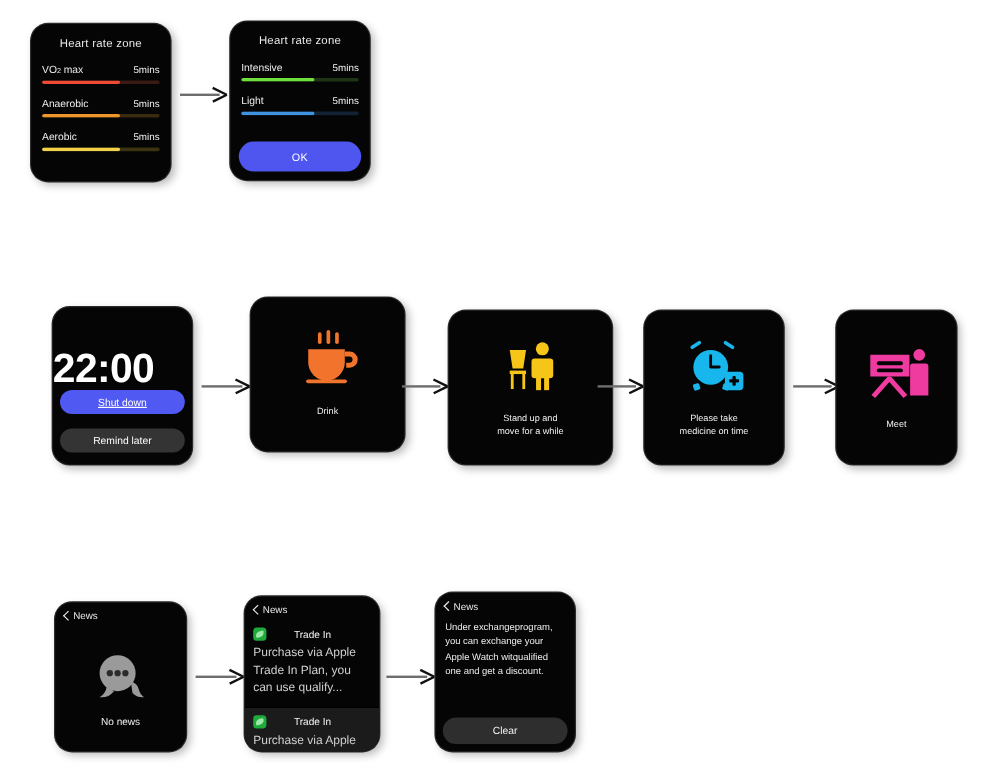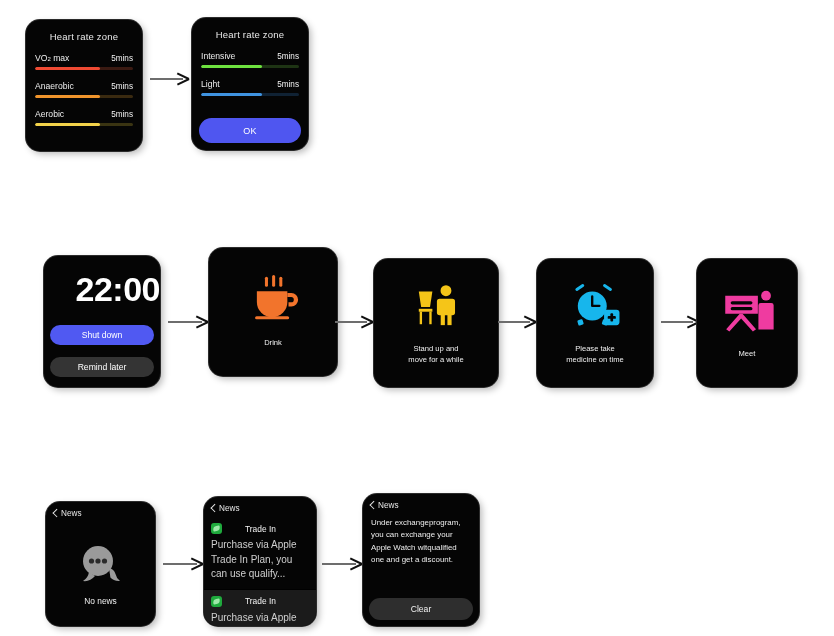--- a/index.html
+++ b/index.html
@@ -57,22 +57,22 @@
 
   
   .ok-btn{
     position:absolute;left:7px;right:7px;bottom:7px;height:25px;
     border-radius:13px;display:flex;align-items:center;justify-content:center;
     font-size:9px;color:#ffffff;letter-spacing:.3px;
   }
 
   
   .alarm-time{
-    text-align:right;font-size:34px;font-weight:bold;color:#ffffff;
-    letter-spacing:-0.5px;padding-top:16px;line-height:1;
+    text-align:left;font-size:34px;font-weight:bold;color:#ffffff;
+    letter-spacing:-0.5px;padding-top:34px;line-height:1;
   }
   .pill{
     position:absolute;left:6px;right:6px;height:20px;border-radius:11px;
     display:flex;align-items:center;justify-content:center;
     font-size:8.6px;color:#ffffff;
   }
 
   
   .icon-card-inner{
     position:absolute;left:0;right:0;top:0;bottom:0;
@@ -196,21 +196,21 @@
       <div class="hr-bar" style="background:#102234;">
         <div class="fill" style="width:62%;background:#3f93e0;"></div>
       </div>
     </div>
 
     <div class="ok-btn" style="background:#4f56f0;">OK</div>
   </div>
 
   <div class="watch" style="left:44px;top:256px;width:116px;height:131px;">
     <div class="alarm-time">22:00</div>
-    <div class="pill" style="top:69px;background:#5059f2;">Shut down</div>
+    <div class="pill" style="top:69px;background:#5059f2;text-decoration:underline;">Shut down</div>
     <div class="pill" style="top:101px;background:#343434;">Remind later</div>
   </div>
 
   <div class="arrow" style="left:168px;top:315px;width:42px;">
     <div class="shaft" style="width:34px;"></div>
     <div class="head" style="left:27px;"></div>
   </div>
 
   <div class="watch" style="left:209px;top:248px;width:128px;height:128px;">
     <div class="icon-card-inner">
@@ -228,21 +228,21 @@
         <div>Drink</div>
       </div>
     </div>
   </div>
 
   <div class="arrow" style="left:335px;top:315px;width:40px;">
     <div class="shaft" style="width:32px;"></div>
     <div class="head" style="left:25px;"></div>
   </div>
 
-  <div class="watch" style="left:374px;top:259px;width:124px;height:128px;">
+  <div class="watch" style="left:374px;top:259px;width:136px;height:128px;">
     <div class="icon-card-inner" style="justify-content:center;">
       <svg class="icon-box" viewBox="0 0 64 50">
         <g fill="#f5c518">
           <path d="M13 8 h15 l-2.6 17 h-9.8 z"></path>
           <rect x="13" y="27" width="15" height="3.2"></rect>
           <rect x="14" y="30" width="2.6" height="14"></rect>
           <rect x="24.6" y="30" width="2.6" height="14"></rect>
           <circle cx="43" cy="7" r="6"></circle>
           <path d="M36 16 h14 a3 3 0 0 1 3 3 v12 a3 3 0 0 1 -3 3 h-14 a3 3 0 0 1 -3 -3 v-12 a3 3 0 0 1 3 -3 z"></path>
           <rect x="37.2" y="31" width="4.6" height="14"></rect>

